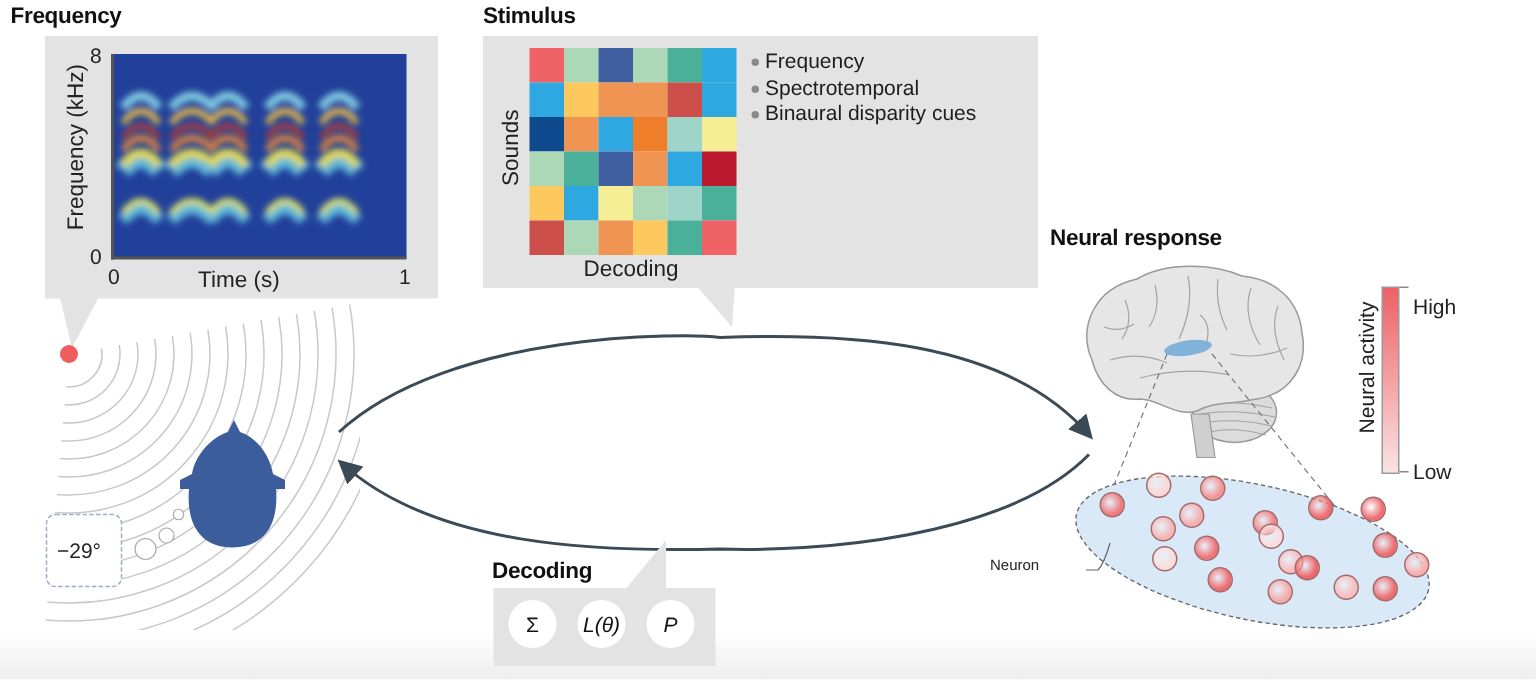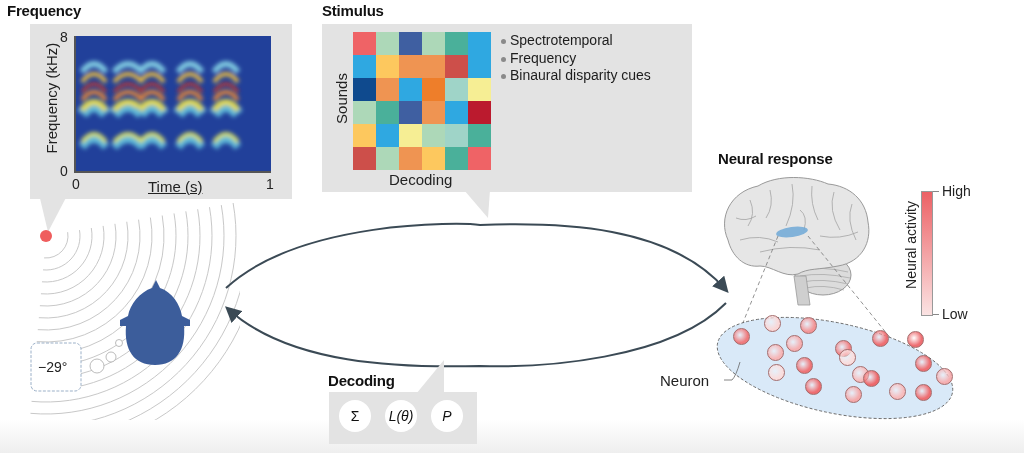--- a/index.html
+++ b/index.html
@@ -78,21 +78,21 @@
         <path d="M138,36 Q150,20 162,36" stroke="#7fc8e0" stroke-width="6" fill="none"></path>
       </g>
     </svg>
 </div>
 <div class="abs" style="left:74px; top:36px; width:2px; height:137px; background:#555;"></div>
 <div class="abs" style="left:74px; top:171px; width:197px; height:2px; background:#555;"></div>
 <div class="lbl" style="left:60px; top:29px; font-size:14px;">8</div>
 <div class="lbl" style="left:60px; top:163px; font-size:14px;">0</div>
 <div class="lbl" style="left:72px; top:176px; font-size:14px;">0</div>
 <div class="lbl" style="left:266px; top:176px; font-size:14px;">1</div>
-<div class="lbl" style="left:148px; top:178px; font-size:15px;text-decoration:underline;">Time (s)</div>
+<div class="lbl" style="left:132px; top:178px; font-size:15px;">Time (s)</div>
 <div class="lbl" style="left:-4px; top:90px; font-size:15px; transform:rotate(-90deg); transform-origin:center; width:110px; text-align:center;">Frequency (kHz)</div>
 
 <svg class="abs" style="left:0; top:200px;" width="240" height="220">
   <g id="wave-arcs" fill="none" stroke="#c8c8c8" stroke-width="1">
       <path d="M67.66577056626858,32.17974009132753 A22,22 0 0 1 44.08257365955152,57.916283358018404"></path>
       <path d="M79.48346360241507,30.09596195932437 A34,34 0 0 1 43.03670474657962,69.87061973511935"></path>
       <path d="M91.30115663856157,28.012183827321206 A46,46 0 0 1 41.99083583360772,81.82495611222029"></path>
       <path d="M103.11884967470806,25.92840569531804 A58,58 0 0 1 40.94496692063582,93.77929248932125"></path>
       <path d="M114.93654271085457,23.844627563314877 A70,70 0 0 1 39.89909800766392,105.7336288664222"></path>
       <path d="M126.75423574700106,21.760849431311712 A82,82 0 0 1 38.853229094692026,117.68796524352314"></path>
@@ -160,22 +160,22 @@
     <div class="cell" style="left: 23px; top: 115px; background: rgb(173, 216, 184);"></div>
     <div class="cell" style="left: 46px; top: 115px; background: rgb(239, 148, 82);"></div>
     <div class="cell" style="left: 69px; top: 115px; background: rgb(253, 200, 94);"></div>
     <div class="cell" style="left: 92px; top: 115px; background: rgb(74, 176, 154);"></div>
     <div class="cell" style="left: 115px; top: 115px; background: rgb(239, 99, 102);"></div>
   </div>
 <div class="lbl" style="left:311px; top:90px; font-size:15px; transform:rotate(-90deg); width:60px; text-align:center;">Sounds</div>
 <div class="lbl" style="left:389px; top:171px; font-size:15px;">Decoding</div>
 
 <div class="feat-text">
+  <div class="bul">Frequency</div>
   <div class="bul">Spectrotemporal</div>
-  <div class="bul">Frequency</div>
   <div class="bul">Binaural disparity cues</div>
 </div>
 
 <svg class="abs" style="left:0; top:0;" width="1024" height="453" pointer-events="none">
   <defs>
     <marker id="ah" markerWidth="8" markerHeight="8" refX="6" refY="4" orient="auto">
       <path d="M0,0 L8,4 L0,8 Z" fill="#3b4a55"></path>
     </marker>
   </defs>
   <path d="M226,288 C300,220 460,222 480,225 C560,222 670,225 726,290" fill="none" stroke="#3b4a55" stroke-width="2" marker-end="url(#ah)"></path>
@@ -184,21 +184,21 @@
 
 <div class="heading" style="left:328px; top:372px;">Decoding</div>
 <svg class="abs" style="left:410px; top:360px;" width="40" height="36">
   <polygon points="6,34 34,34 34,0" fill="#e3e3e3"></polygon>
 </svg>
 <div class="panel" style="left:329px; top:392px; width:148px; height:52px;"></div>
 <div class="dec-circle" style="left:339px; top:400px;">Σ</div>
 <div class="dec-circle" style="left:385px; top:400px; font-style:italic;">L(θ)</div>
 <div class="dec-circle" style="left:431px; top:400px; font-style:italic;">P</div>
 
-<div class="heading" style="left:718px; top:150px;">Neural response</div>
+<div class="heading" style="left:700px; top:150px;">Neural response</div>
 
 <svg class="abs" style="left:700px; top:170px;" width="200" height="260">
 
   <ellipse cx="123" cy="105" rx="28" ry="20" fill="#dcdcdc" stroke="#999" stroke-width="1"></ellipse>
   <g stroke="#9a9a9a" stroke-width="0.6" fill="none">
     <path d="M100,100 Q123,96 148,102"></path>
       <path d="M100,106 Q123,102 150,108"></path>
       <path d="M102,112 Q123,108 148,114"></path>
       <path d="M106,118 Q123,114 144,120"></path>
   </g>
@@ -221,21 +221,21 @@
   </g>
   <ellipse cx="92" cy="62" rx="16" ry="5" fill="#6fa8d6" opacity="0.85" transform="rotate(-8 92 62)"></ellipse>
 
   <line x1="78" y1="66" x2="40" y2="160" stroke="#777" stroke-width="0.8" stroke-dasharray="4,3"></line>
   <line x1="108" y1="66" x2="200" y2="180" stroke="#777" stroke-width="0.8" stroke-dasharray="4,3"></line>
 </svg>
 
 <div class="abs" style="left:921px; top:191px; width:10px; height:123px; border:1px solid #999; background:linear-gradient(#ec6165, #fbe3e3);"></div>
 <div class="abs" style="left:933px; top:191px; width:6px; height:1px; background:#888;"></div>
 <div class="abs" style="left:933px; top:314px; width:6px; height:1px; background:#888;"></div>
-<div class="lbl" style="left:942px; top:183px; font-size:14px;">High</div>
+<div class="lbl" style="left:942px; top:196px; font-size:14px;">High</div>
 <div class="lbl" style="left:942px; top:306px; font-size:14px;">Low</div>
 <div class="lbl" style="left:856px; top:237px; font-size:14px; transform:rotate(-90deg); width:110px; text-align:center;">Neural activity</div>
 
 <svg class="abs" style="left:700px; top:310px;" width="270" height="120">
   <ellipse cx="135" cy="58" rx="120" ry="45" transform="rotate(12 135 58)" fill="#d9e9f8" stroke="#666" stroke-width="0.9" stroke-dasharray="3,2"></ellipse>
   <path d="M40,52 Q36,66 32,70 L24,70" fill="none" stroke="#666" stroke-width="0.8"></path>
 </svg>
 <div id="neurons">
     <div class="neuron" style="left: 733px; top: 328px; background: radial-gradient(circle at 40% 40%, rgba(255, 255, 255, 0.35), rgb(239, 123, 126) 60%);"></div>
     <div class="neuron" style="left: 764px; top: 315px; background: radial-gradient(circle at 40% 40%, rgba(255, 255, 255, 0.35), rgb(250, 214, 214) 60%);"></div>
@@ -250,13 +250,13 @@
     <div class="neuron" style="left: 852px; top: 366px; background: radial-gradient(circle at 40% 40%, rgba(255, 255, 255, 0.35), rgb(247, 188, 189) 60%);"></div>
     <div class="neuron" style="left: 915px; top: 355px; background: radial-gradient(circle at 40% 40%, rgba(255, 255, 255, 0.35), rgb(238, 110, 114) 60%);"></div>
     <div class="neuron" style="left: 805px; top: 378px; background: radial-gradient(circle at 40% 40%, rgba(255, 255, 255, 0.35), rgb(238, 110, 114) 60%);"></div>
     <div class="neuron" style="left: 845px; top: 386px; background: radial-gradient(circle at 40% 40%, rgba(255, 255, 255, 0.35), rgb(244, 169, 170) 60%);"></div>
     <div class="neuron" style="left: 839px; top: 349px; background: radial-gradient(circle at 40% 40%, rgba(255, 255, 255, 0.35), rgb(250, 221, 221) 60%);"></div>
     <div class="neuron" style="left: 863px; top: 370px; background: radial-gradient(circle at 40% 40%, rgba(255, 255, 255, 0.35), rgb(237, 104, 107) 60%);"></div>
     <div class="neuron" style="left: 889px; top: 383px; background: radial-gradient(circle at 40% 40%, rgba(255, 255, 255, 0.35), rgb(247, 188, 189) 60%);"></div>
     <div class="neuron" style="left: 915px; top: 384px; background: radial-gradient(circle at 40% 40%, rgba(255, 255, 255, 0.35), rgb(238, 110, 114) 60%);"></div>
     <div class="neuron" style="left: 936px; top: 368px; background: radial-gradient(circle at 40% 40%, rgba(255, 255, 255, 0.35), rgb(245, 175, 177) 60%);"></div>
   </div>
-<div class="lbl" style="left:660px; top:372px; font-size:15px;text-align:right;">Neuron</div>
+<div class="lbl" style="left:660px; top:372px; font-size:10px;text-align:right;">Neuron</div>
 
 </body></html>

